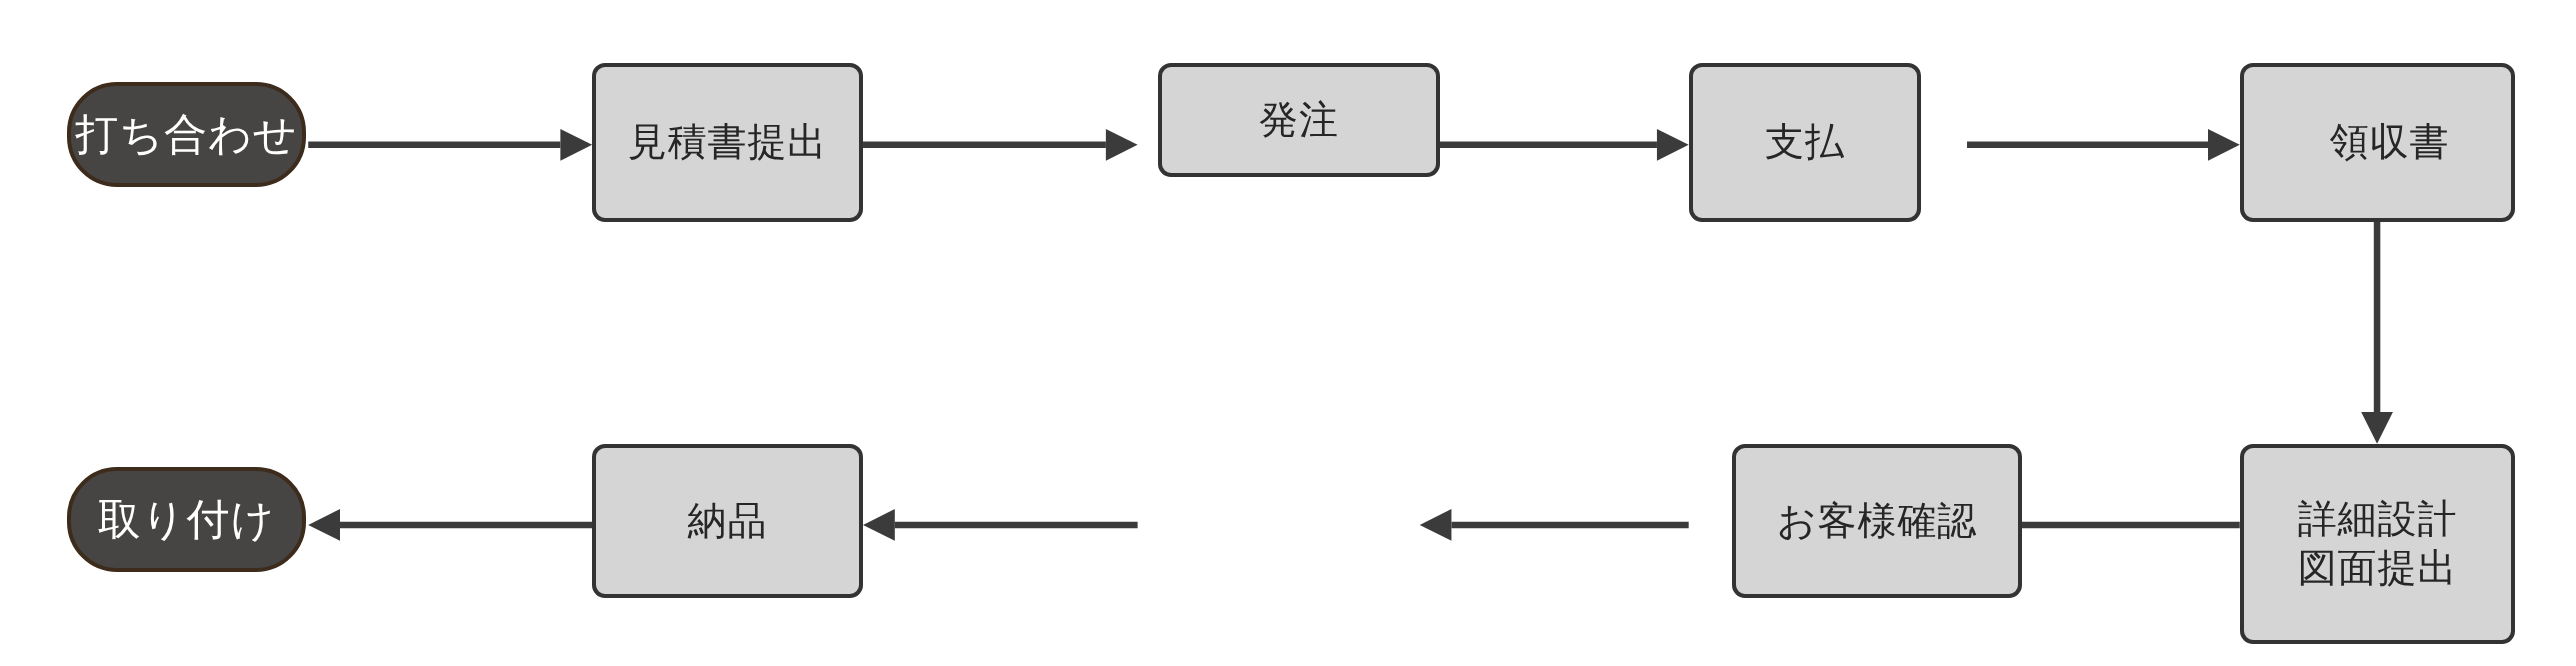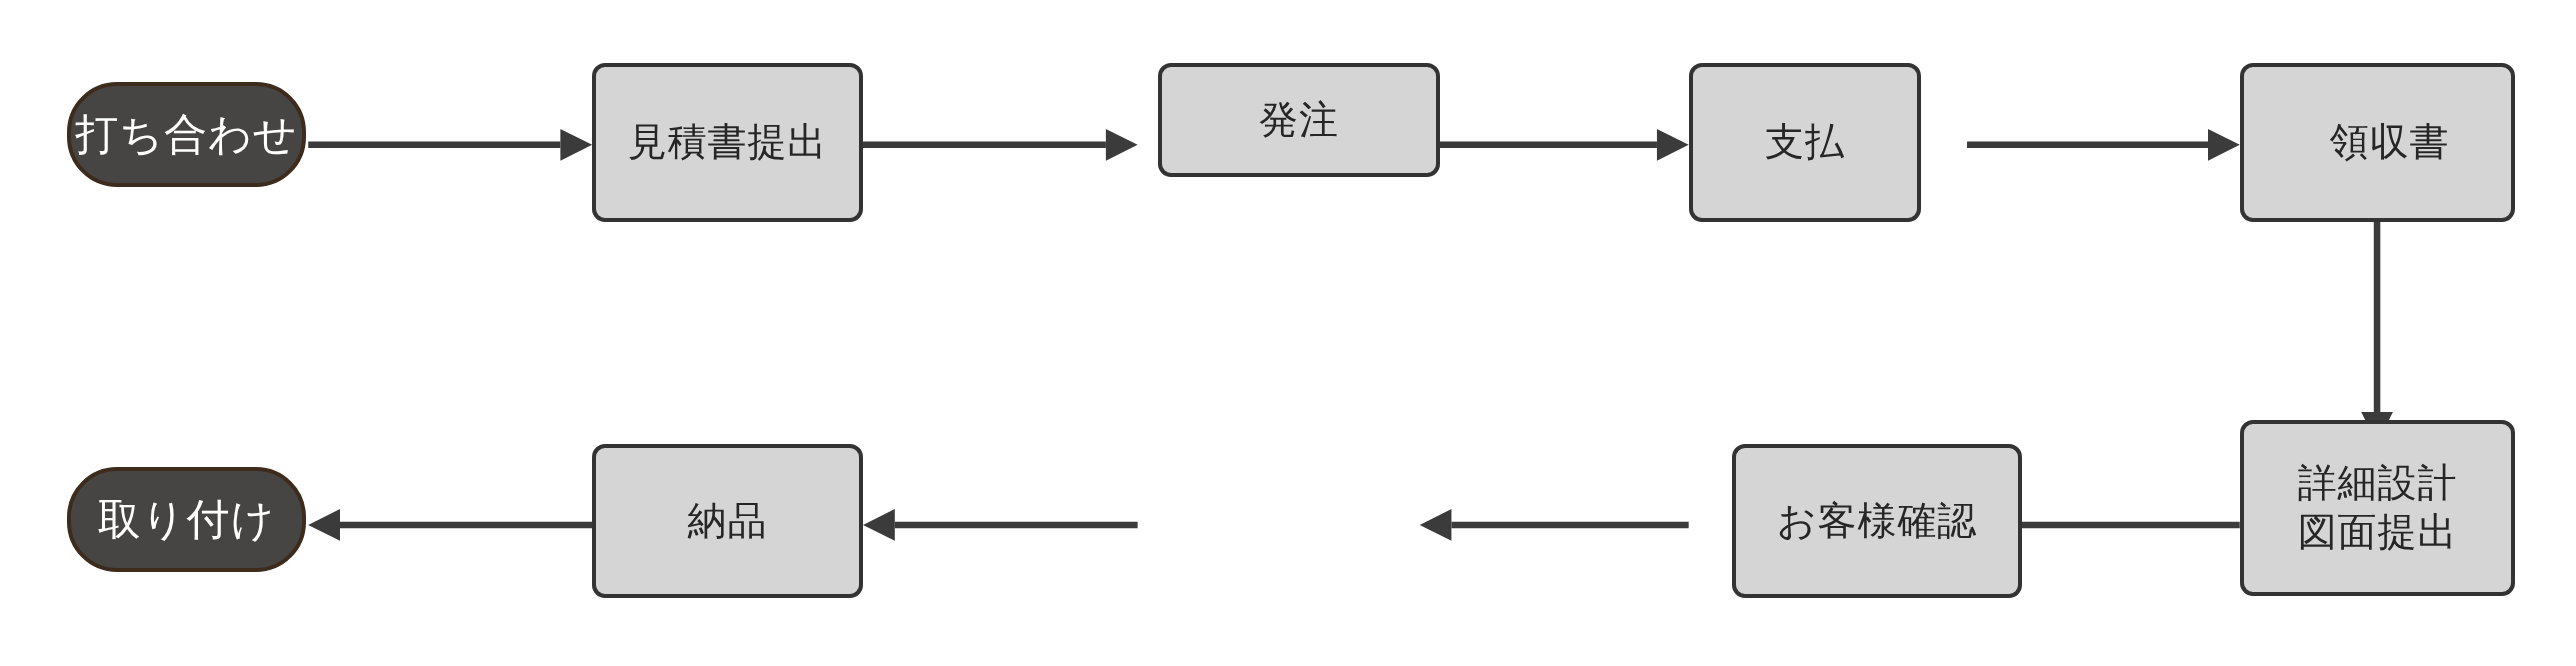--- a/index.html
+++ b/index.html
@@ -87,21 +87,21 @@
   <div class="node node-process" style="left:592px; top:63px;  width:271px; height:159px;">見積書提出</div>
 
   <div class="node node-terminator" style="left:67px;  top:82px;  width:239px; height:105px;">打ち合わせ</div>
 
   <div class="node node-process" style="left:1158px;top:63px;  width:282px; height:114px;">発注</div>
 
   <div class="node node-process" style="left:1689px;top:63px;  width:232px; height:159px;">支払</div>
 
   <div class="node node-process" style="left:2240px;top:63px;  width:275px; height:159px;padding-left:24px;">領収書</div>
 
-  <div class="node node-process" style="left:2240px;top:420px; width:275px; height:176px;">詳細設計
+  <div class="node node-process" style="left:2240px;top:444px; width:275px; height:200px;">詳細設計
 図面提出</div>
 
   <div class="node node-process" style="left:1732px;top:444px; width:290px; height:154px;">お客様確認</div>
 
 
   <div class="node node-process" style="left:592px; top:444px; width:271px; height:154px;">納品</div>
 
   <div class="node node-terminator" style="left:67px;  top:467px; width:239px; height:105px;text-align:right;">取り付け</div>
 
 </div>

